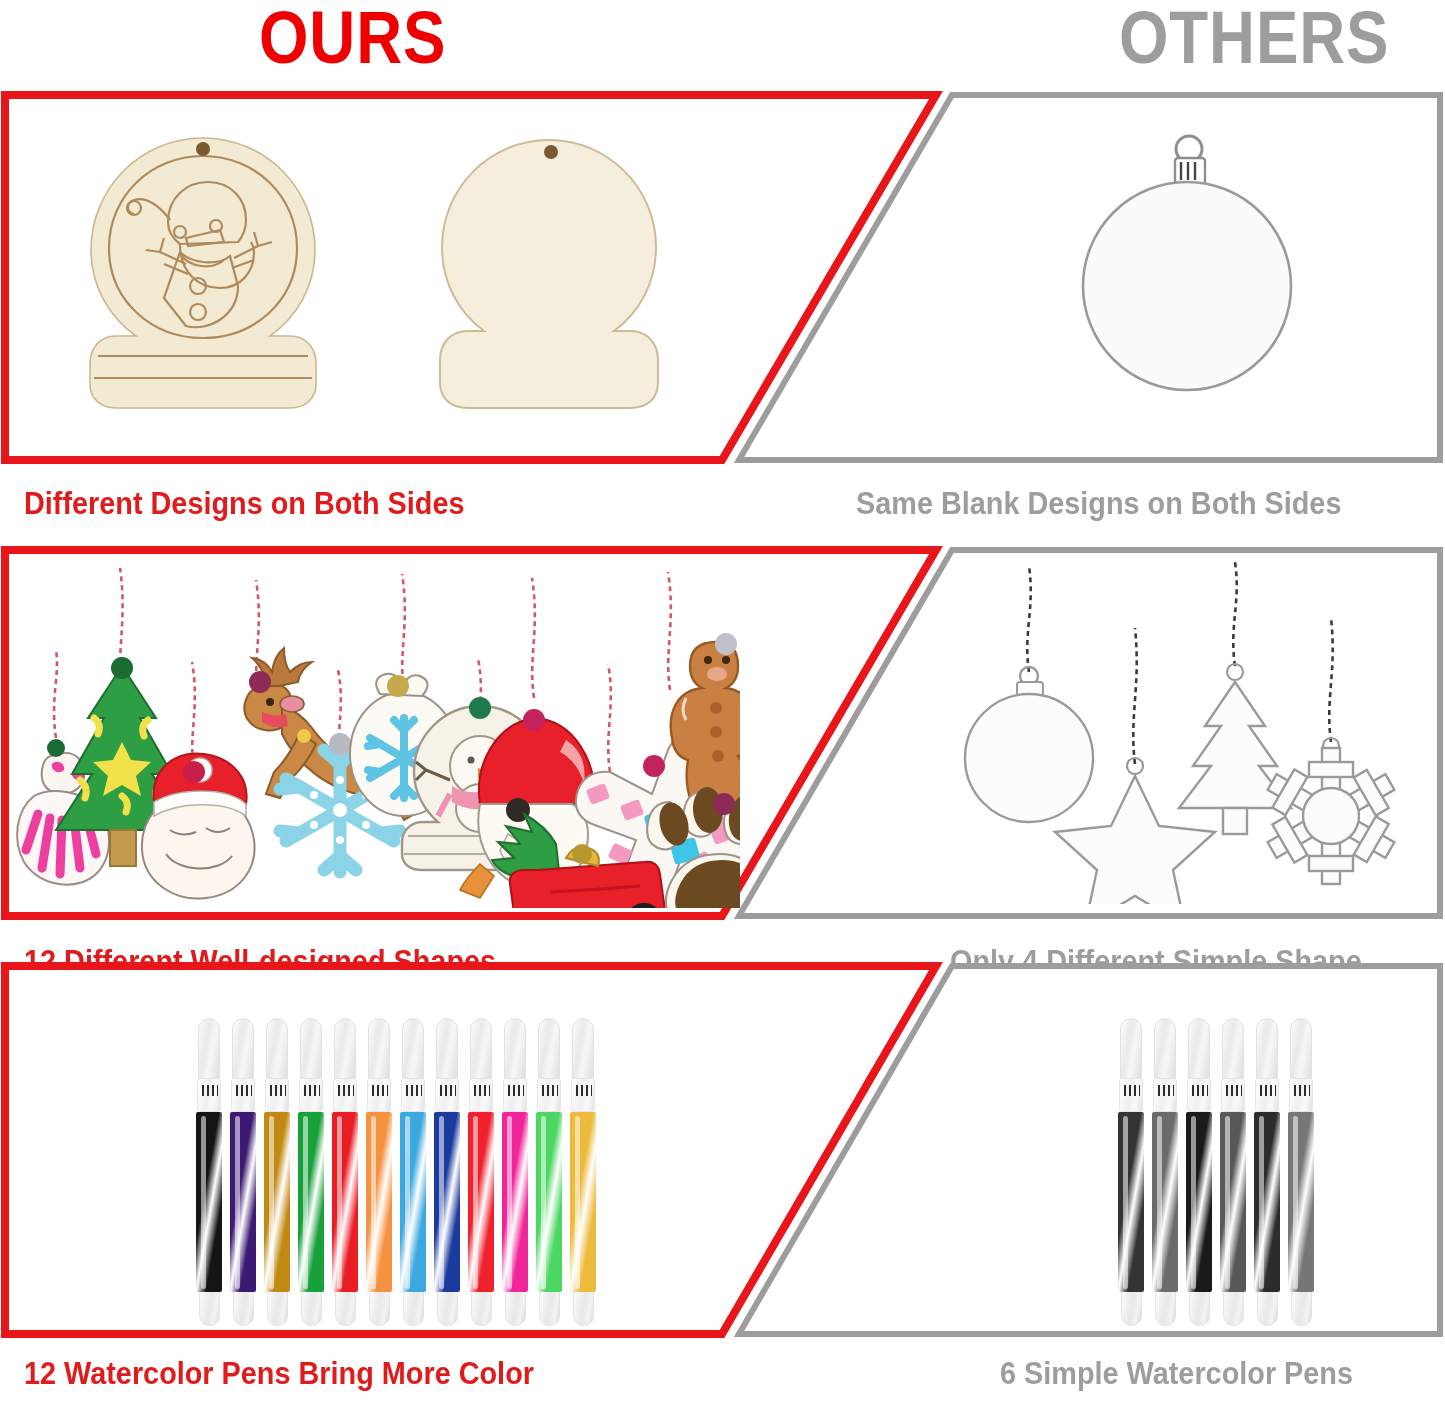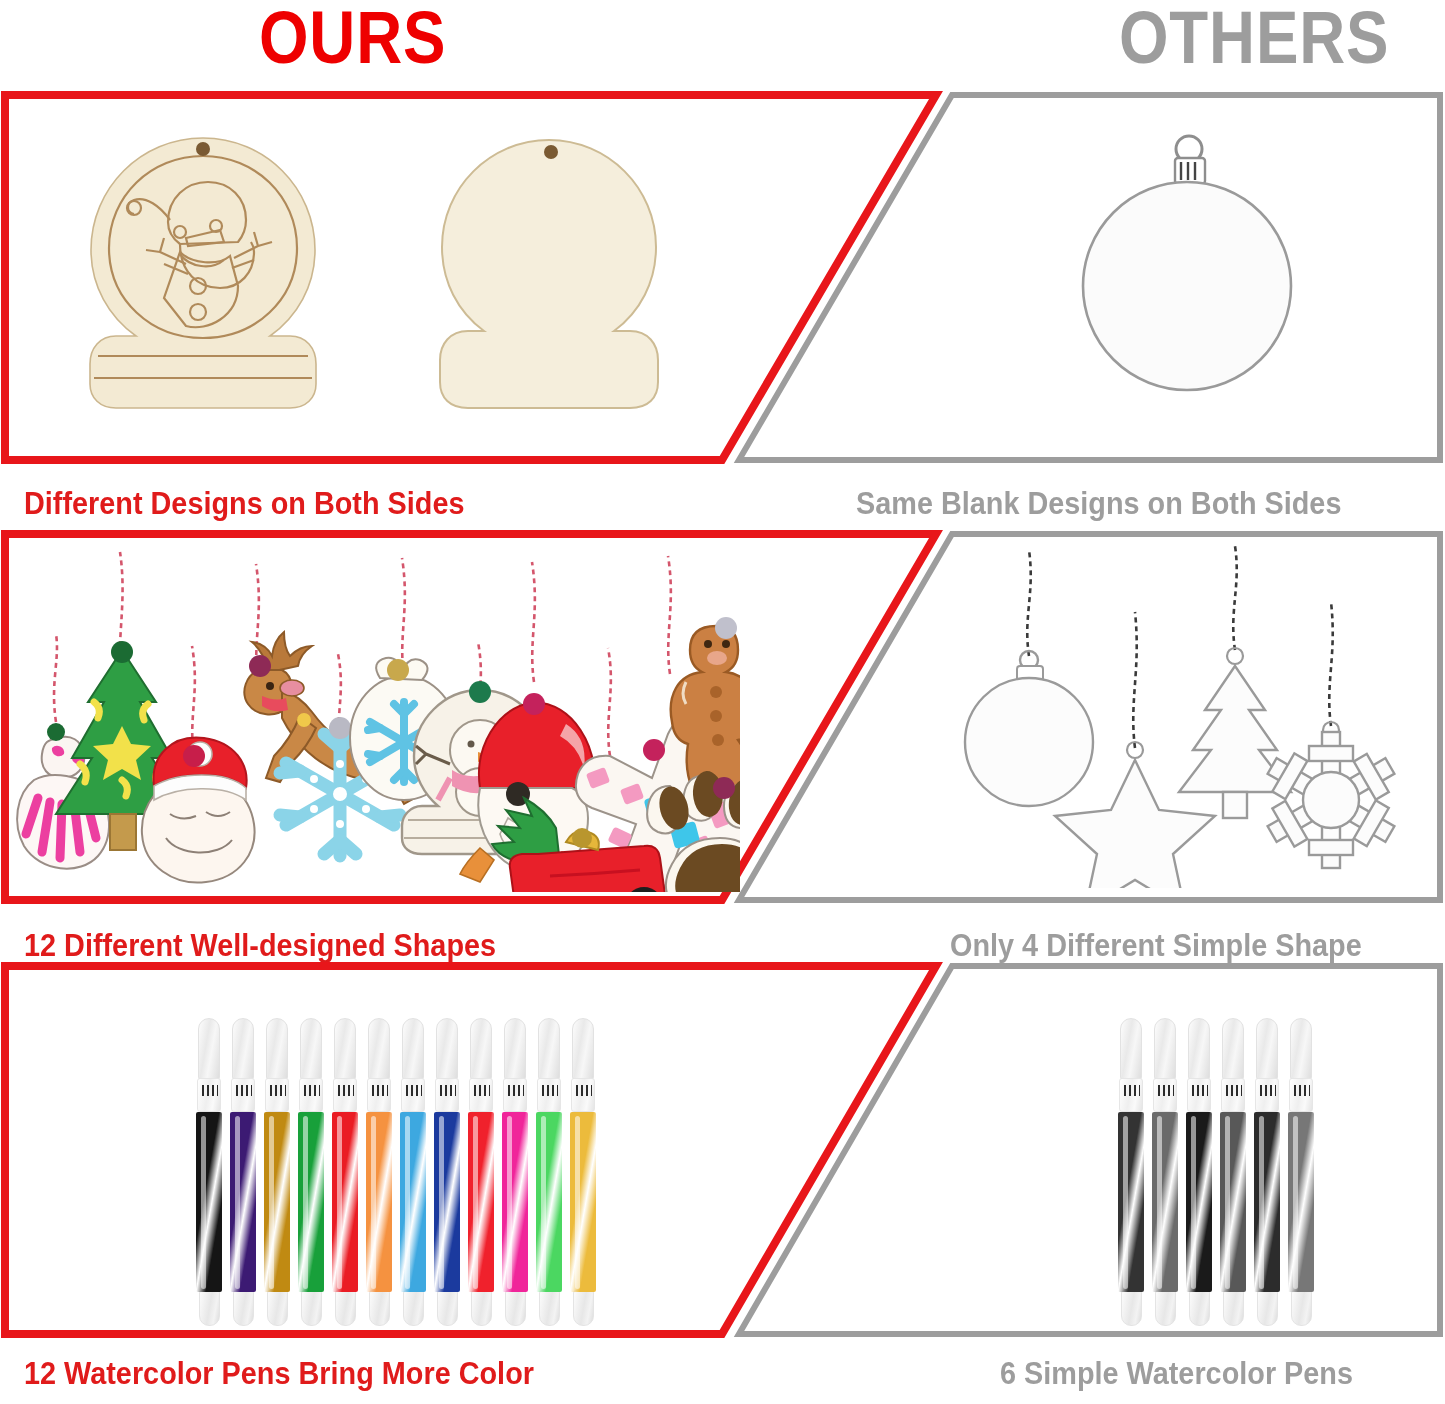--- a/index.html
+++ b/index.html
@@ -101,21 +101,21 @@
     <path d="M114 8 a13 13 0 0 1 13 13 a13 13 0 0 1 -13 13 a13 13 0 0 1 -13 -13 a13 13 0 0 1 13 -13 Z" fill="#ffffff" stroke="#8e8e8e" stroke-width="3"></path>
     <rect x="100" y="30" width="30" height="26" rx="3" fill="#ffffff" stroke="#8e8e8e" stroke-width="2.4"></rect>
     <path d="M106 34 L106 52 M113 34 L113 52 M120 34 L120 52" stroke="#444" stroke-width="2.4"></path>
     <ellipse cx="112" cy="158" rx="104" ry="104" fill="#fbfbfb" stroke="#9a9a9a" stroke-width="2.6"></ellipse>
   </svg>
 
   <div class="cap cap-red" style="left:24px;top:398px;">Different Designs on Both Sides</div>
   <div class="cap cap-gray" style="left:856px;top:398px;">Same Blank Designs on Both Sides</div>
 </div>
 
-<div class="panel" style="left:0;top:528px;width:1301px;height:432px;text-align:right;">
+<div class="panel" style="left:0;top:544px;width:1301px;height:432px;text-align:right;">
   <svg class="frame-svg" width="1445" height="432" viewBox="0 0 1445 432">
     <polygon points="5,6 936,6 722,372 5,372" fill="#ffffff" stroke="#e8161a" stroke-width="8"></polygon>
   </svg>
   <svg class="frame-svg" width="1445" height="432" viewBox="0 0 1445 432">
     <polygon points="952,6 1440,6 1440,372 739,372" fill="#ffffff" stroke="#9d9d9d" stroke-width="6"></polygon>
   </svg>
 
   <svg class="art" style="left:10px;top:14px;" width="730" height="350" viewBox="0 0 730 350">
 
     <g class="string string-red">

